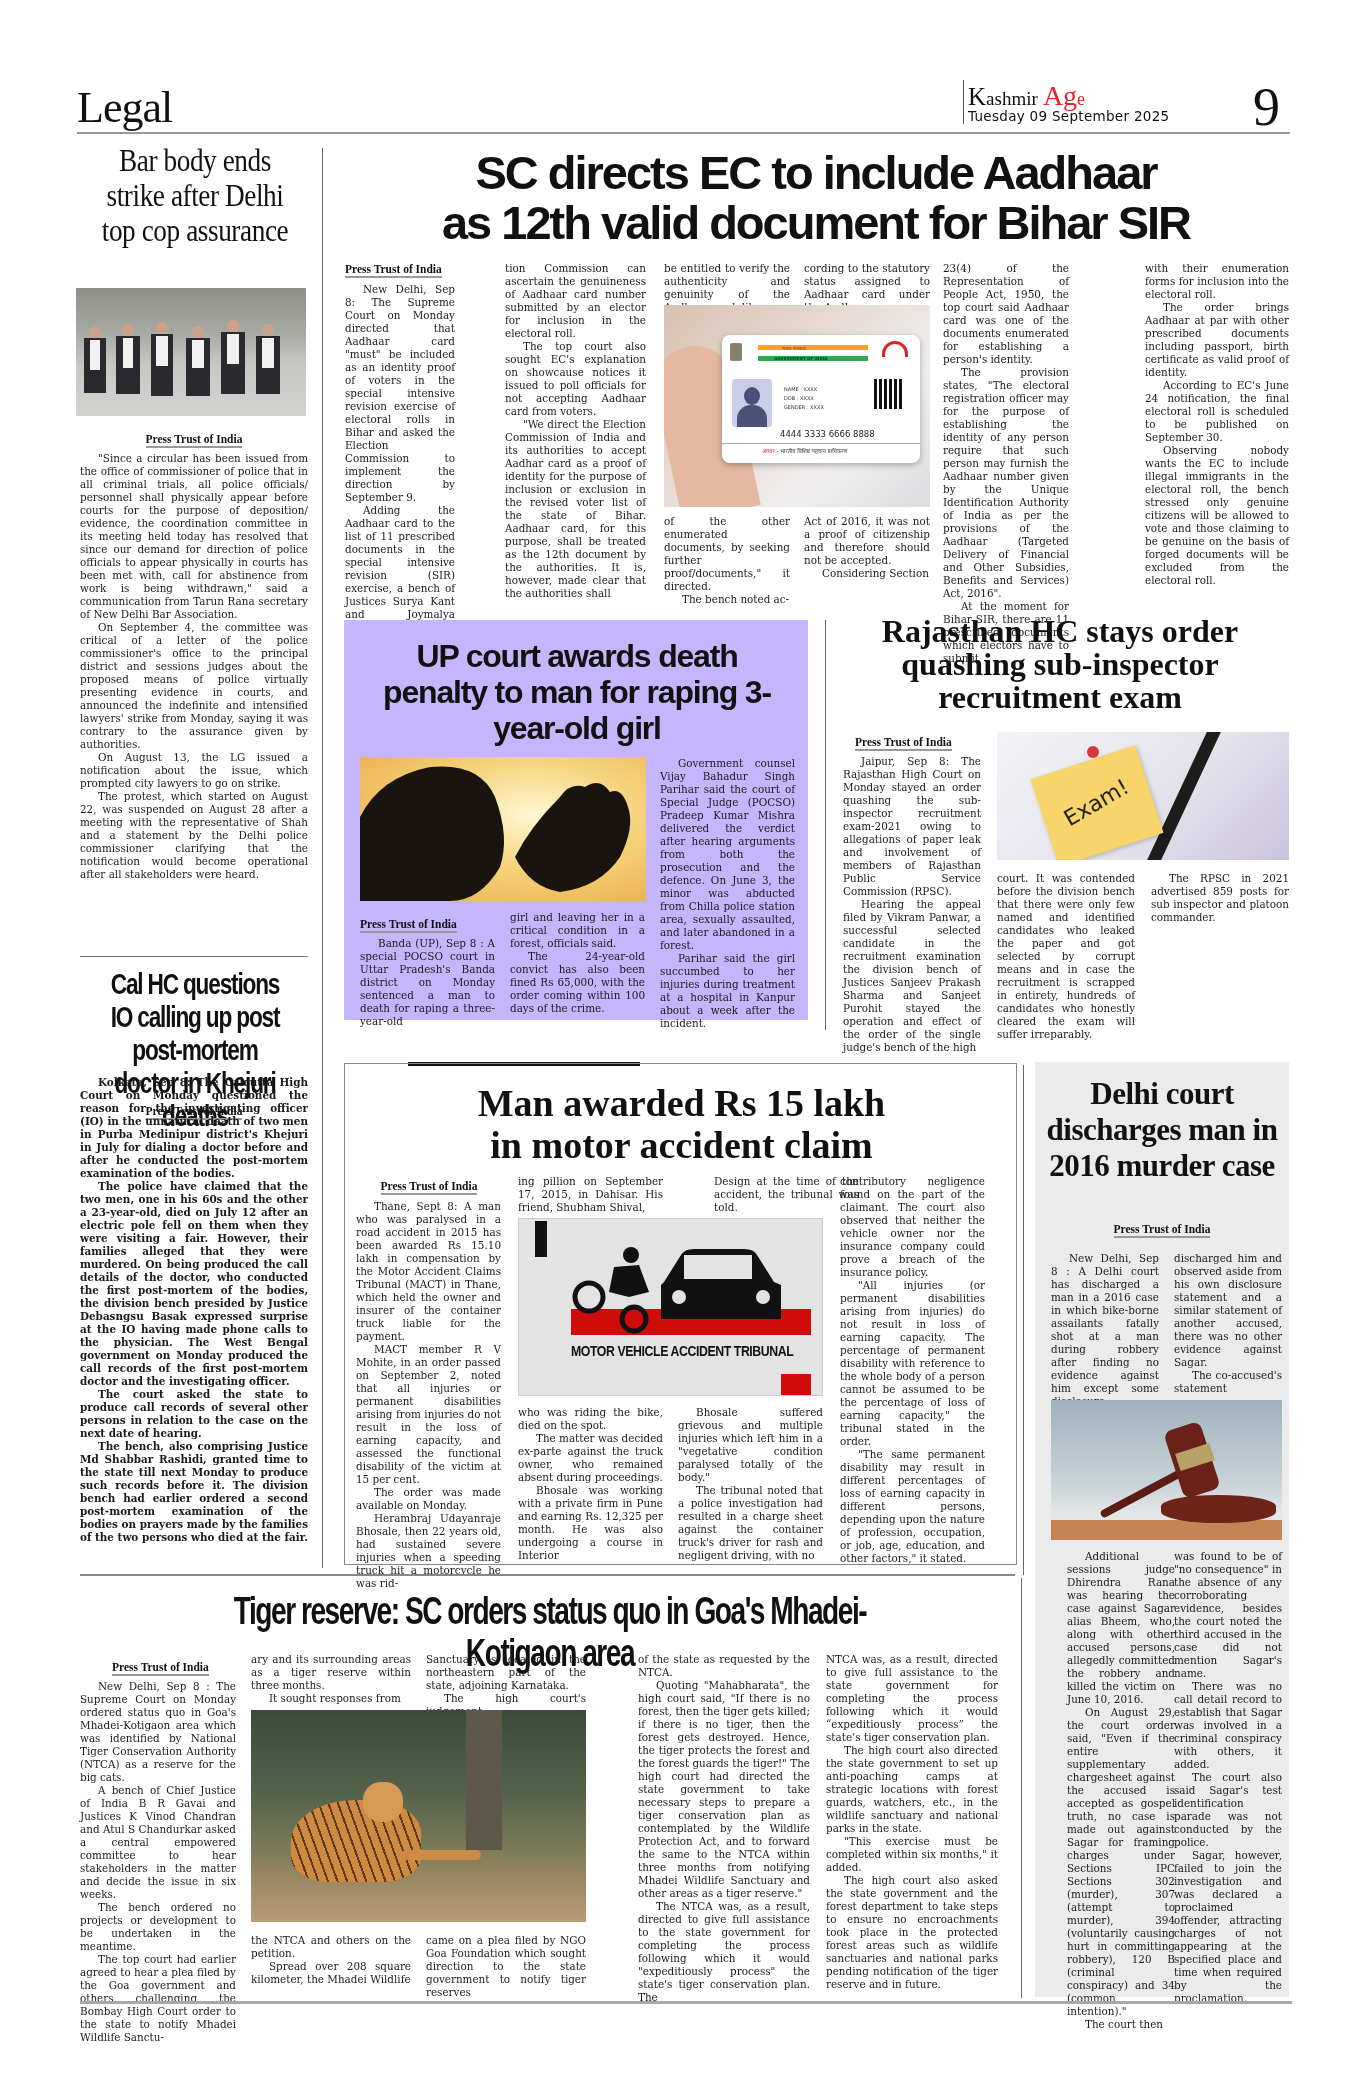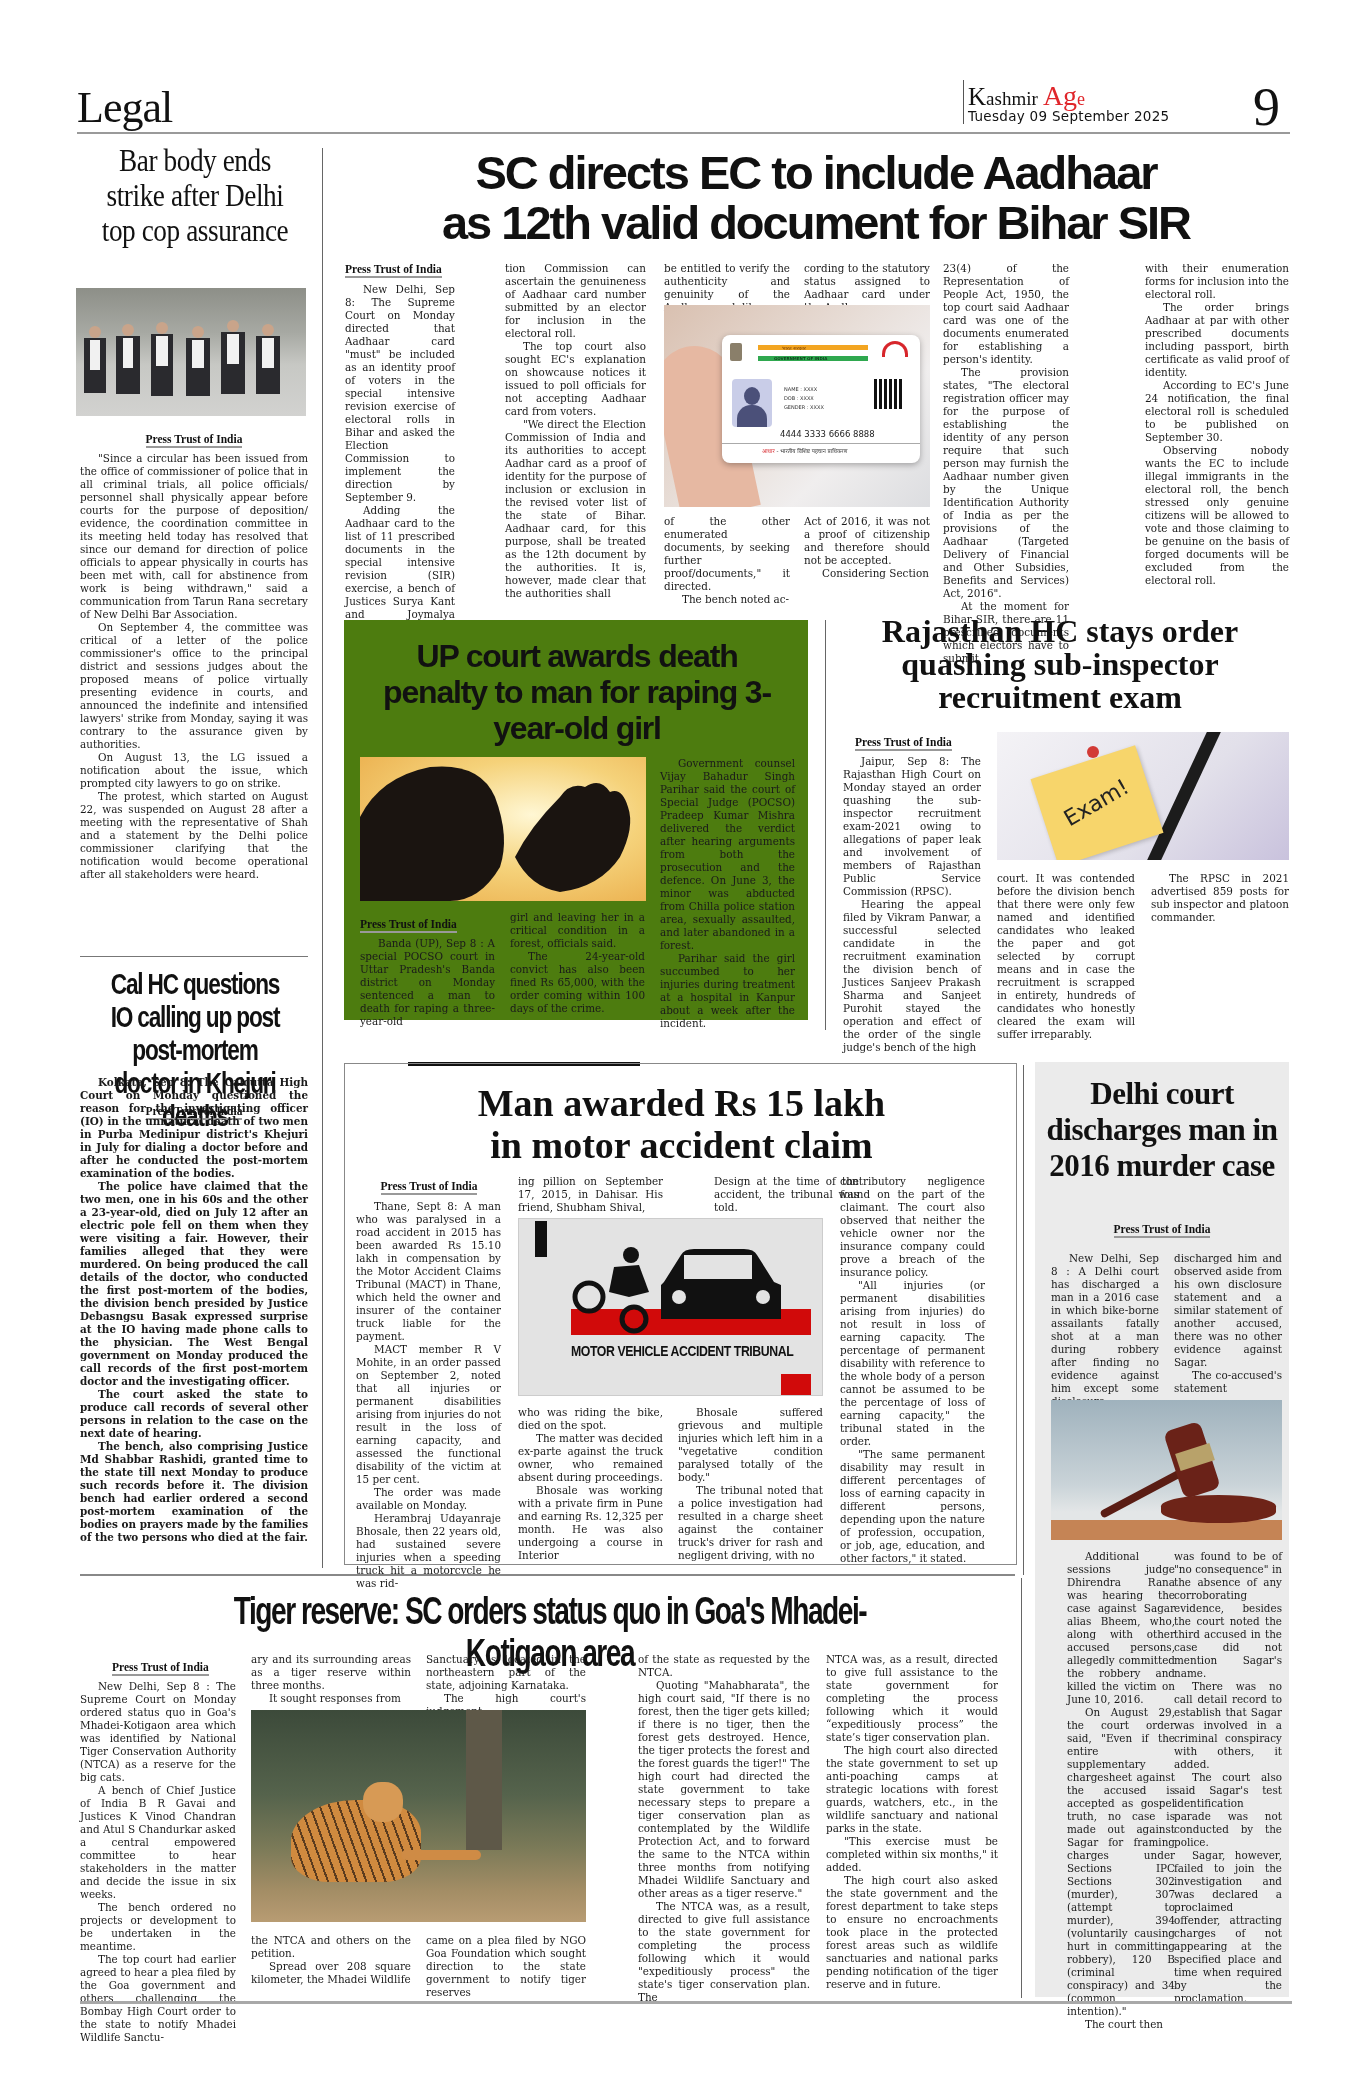--- a/index.html
+++ b/index.html
@@ -182,21 +182,21 @@
     <p>At the moment for Bihar SIR, there are 11 prescribed documents which electors have to submit</p>
   </div>
   <div class="abs body-text" style="left:1145px; top:262px; width:144px;">
     <p style="text-indent:0">with their enumeration forms for inclusion into the electoral roll.</p>
     <p>The order brings Aadhaar at par with other prescribed documents including passport, birth certificate as valid proof of identity.</p>
     <p>According to EC's June 24 notification, the final electoral roll is scheduled to be published on September 30.</p>
     <p>Observing nobody wants the EC to include illegal immigrants in the electoral roll, the bench stressed only genuine citizens will be allowed to vote and those claiming to be genuine on the basis of forged documents will be excluded from the electoral roll.</p>
   </div>
 </article>
 
-<article class="abs" style="left:344px; top:620px; width:464px; height:400px; background:#4d7c0f;padding-left:22px;">
+<article class="abs" style="left:344px; top:620px; width:464px; height:400px; background:#c4b5fd;padding-left:22px;">
   <h2 class="abs hl-sans" style="left:18px; top:18px; width:430px; font-size:32px; line-height:36px; letter-spacing:-1.2px;">UP court awards death penalty to man for raping 3-year-old girl</h2>
   <div class="photo" style="left:16px; top:137px; width:286px; height:144px; background:radial-gradient(ellipse at 60% 40%, #fff7d4 0%, #f5d27a 45%, #e9a844 100%);">
     <svg width="286" height="144" viewBox="0 0 286 144">
       <path d="M0 144 L0 60 Q20 20 70 10 Q120 5 135 40 Q150 80 140 110 Q120 144 90 144 Z" fill="#1a1410"></path>
       <path d="M155 100 Q170 70 200 40 Q210 25 225 30 Q240 20 250 35 Q262 30 268 50 Q275 70 260 100 Q240 130 200 135 Q170 130 155 100 Z" fill="#1a1410"></path>
     </svg>
   </div>
   <div class="abs byline-wrap" style="left:16px; top:293px; width:116px; text-align:left;"><span class="byline">Press Trust of India</span></div>
   <div class="abs body-text" style="left:16px; top:317px; width:135px;">
     <p>Banda (UP), Sep 8 : A special POCSO court in Uttar Pradesh's Banda district on Monday sentenced a man to death for raping a three-year-old</p>

